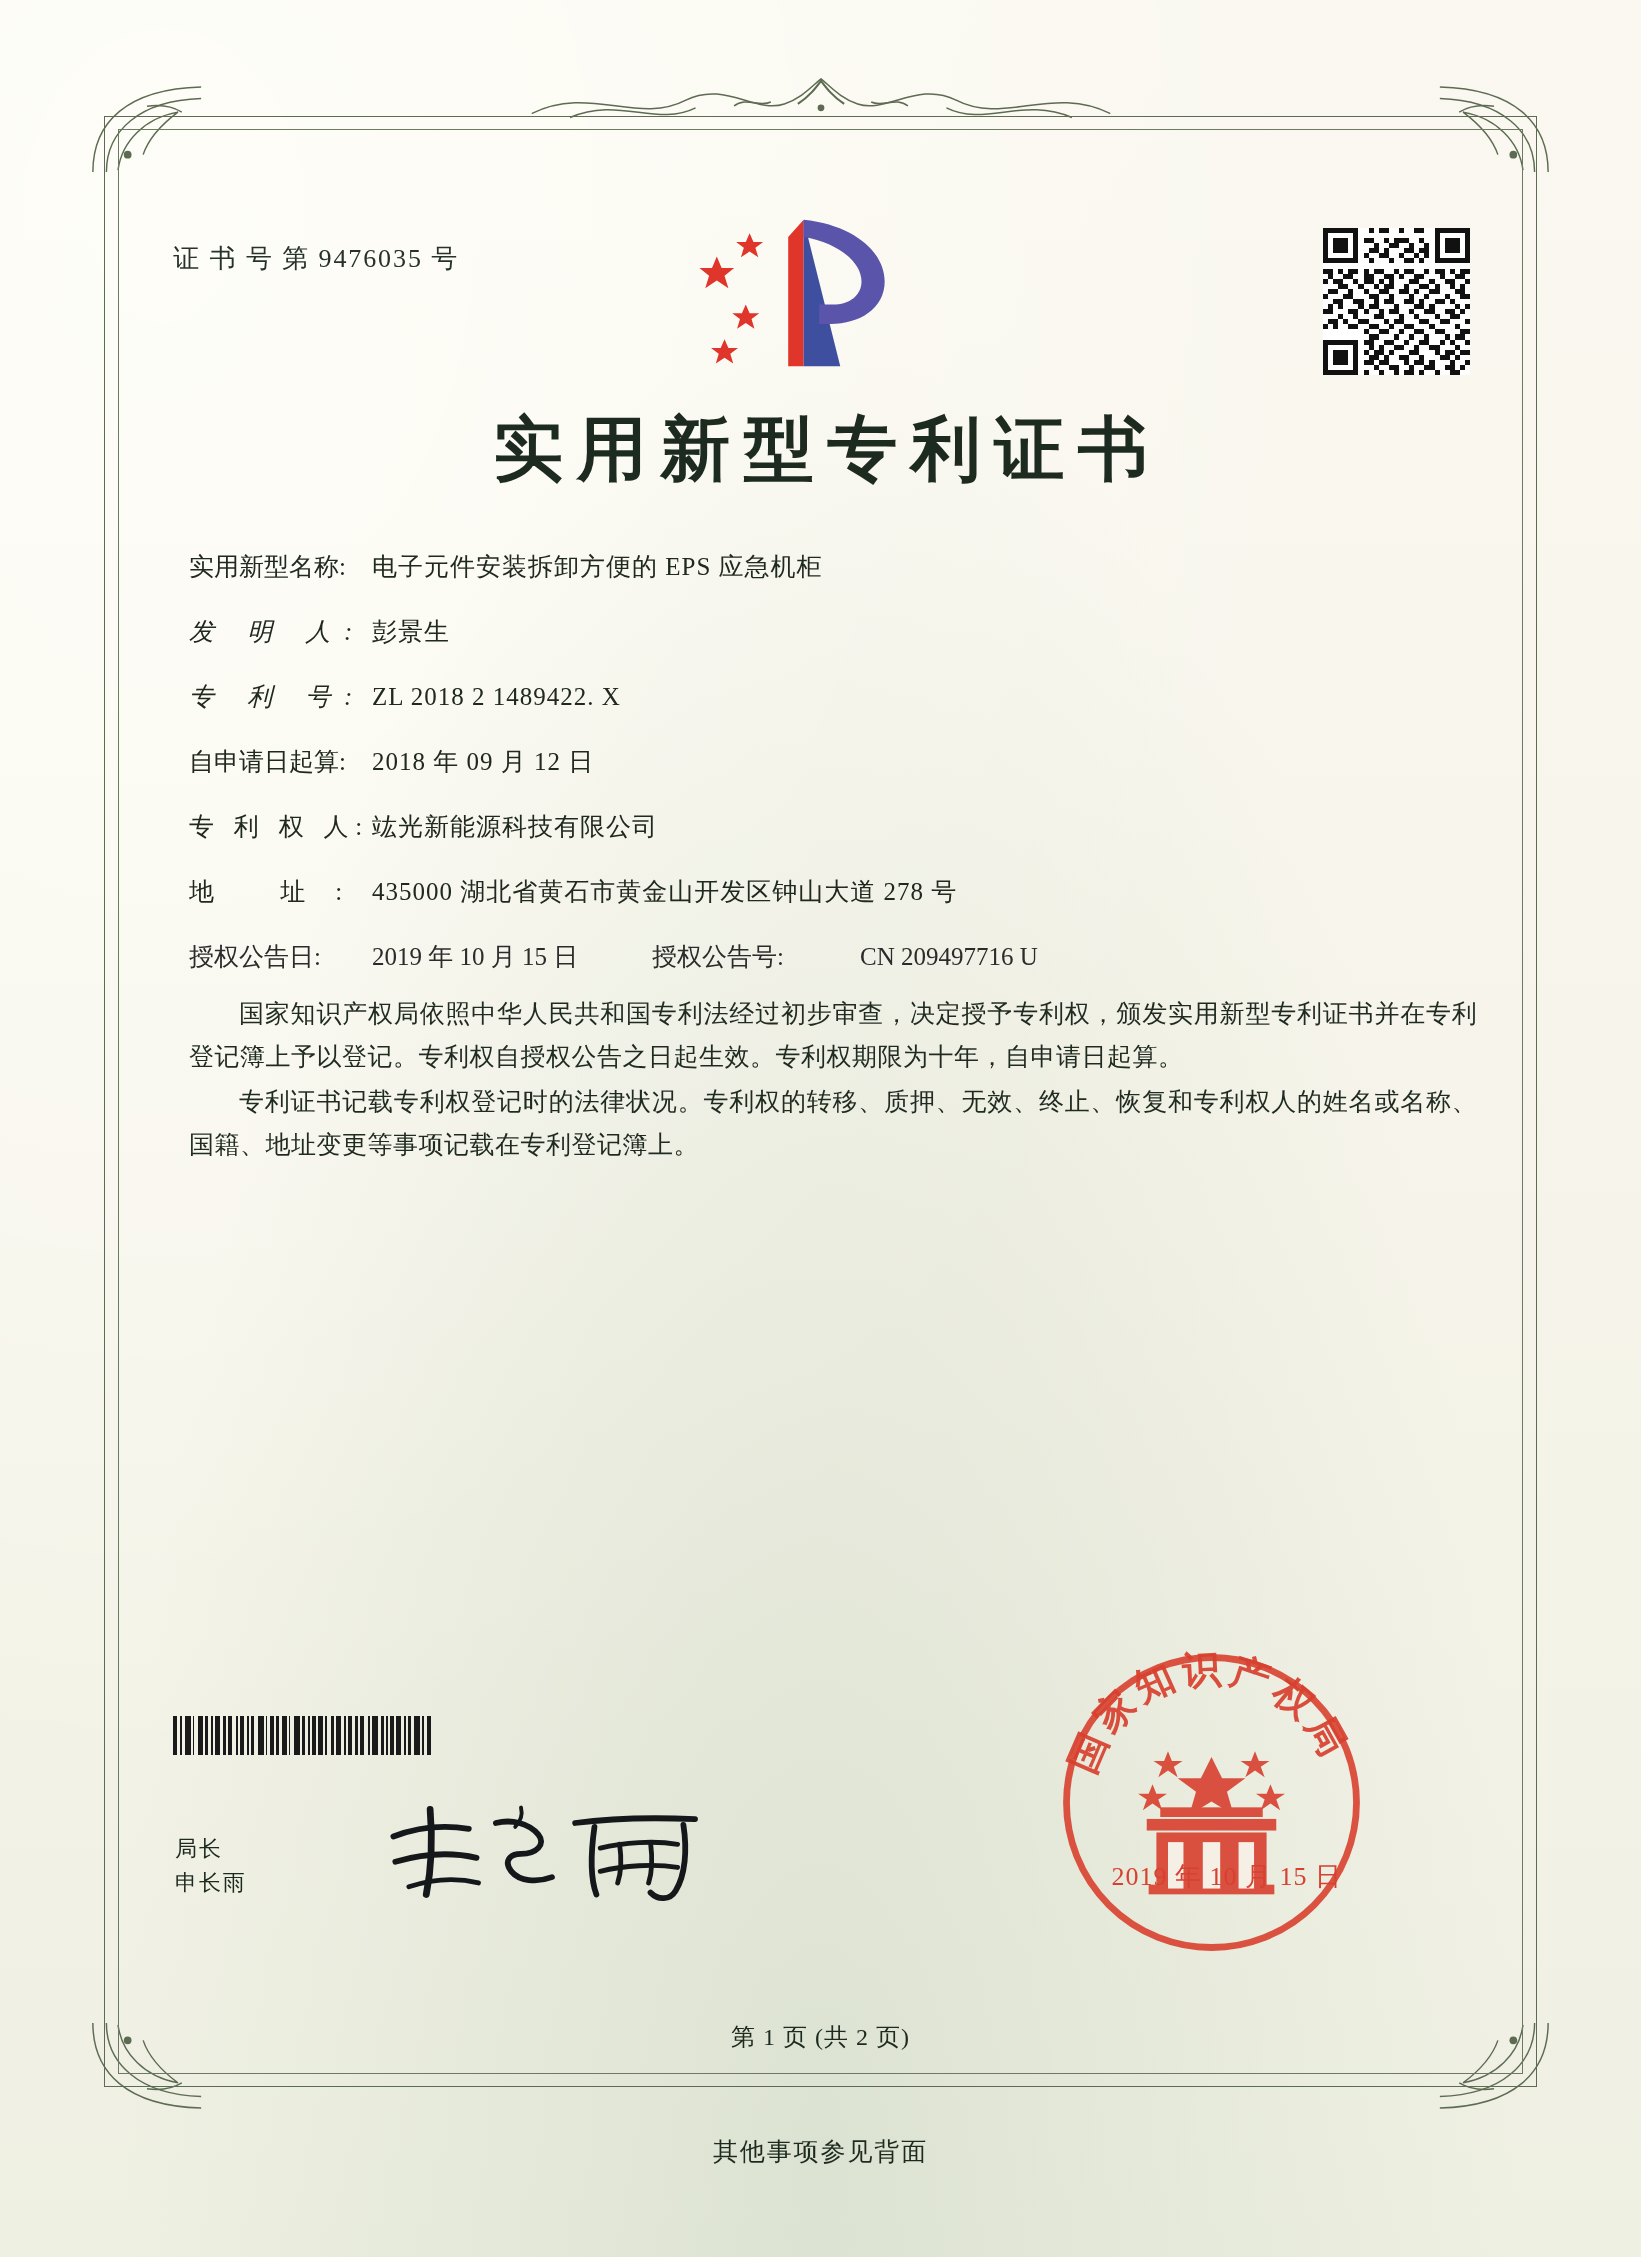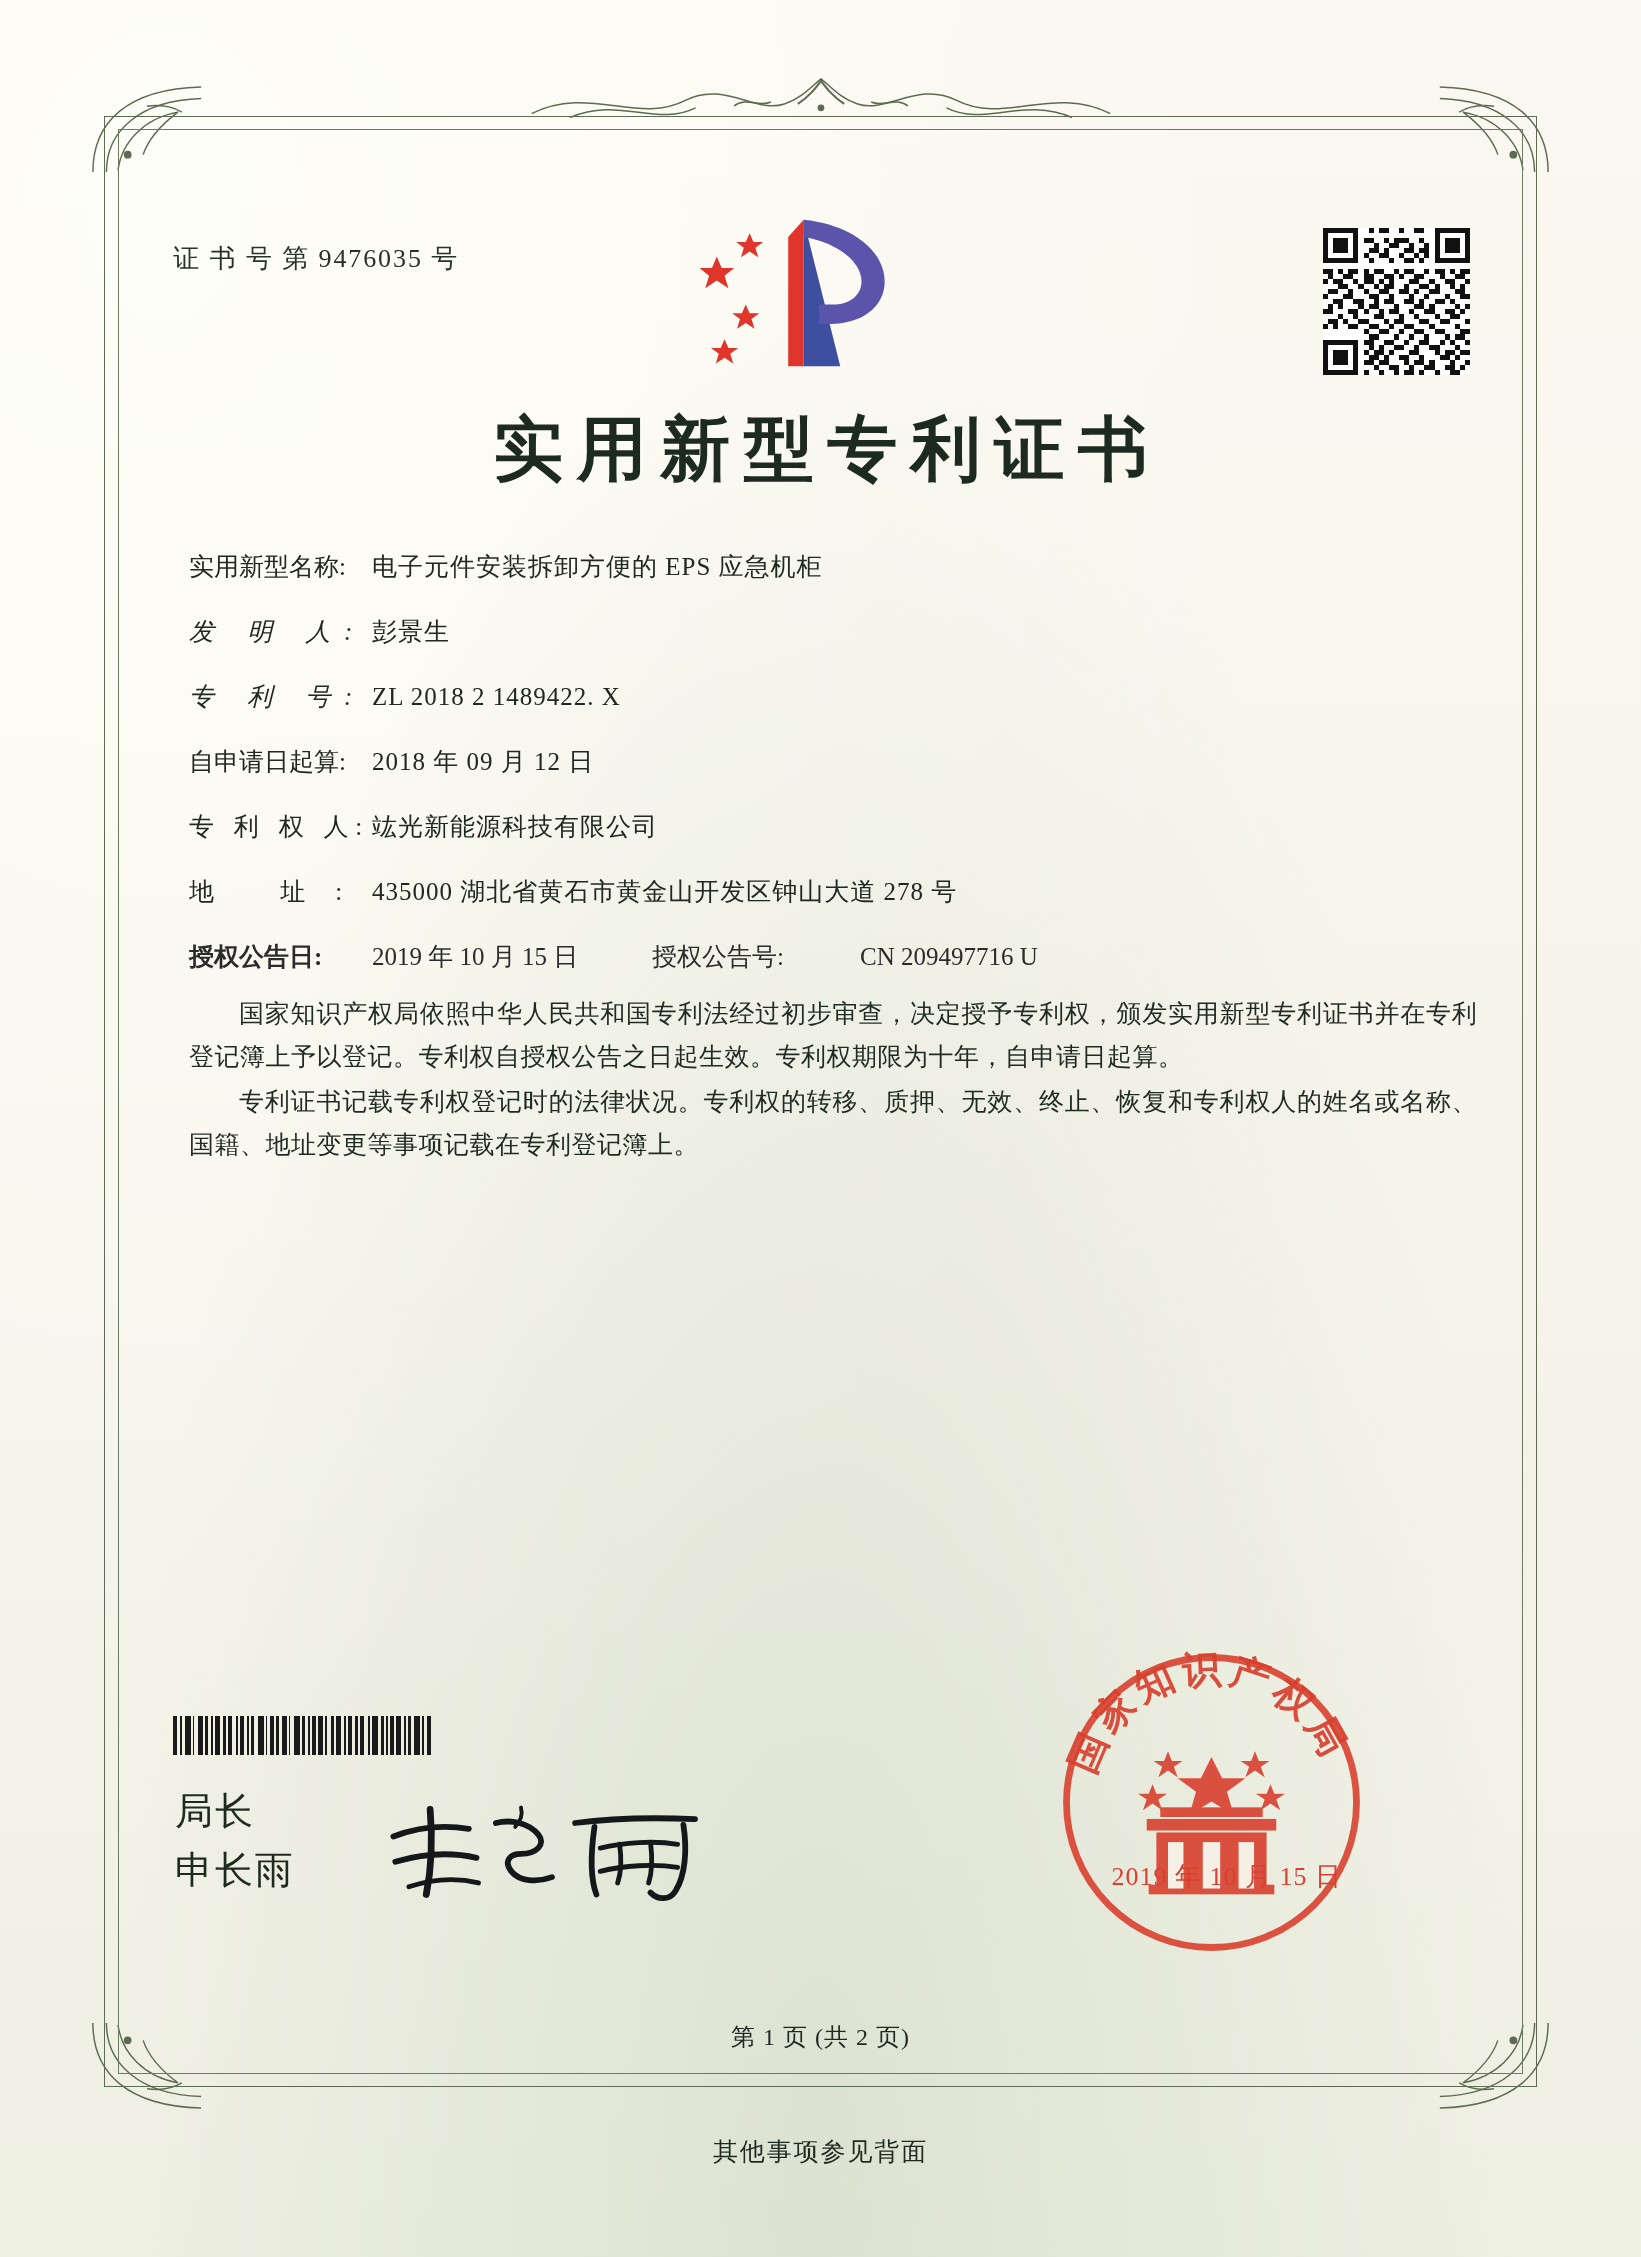--- a/index.html
+++ b/index.html
@@ -108,21 +108,21 @@
   }
   .field-row2{
     display:flex;
     align-items:baseline;
     font-size:25px;
     margin-bottom:19.3px;
   }
   .field-row2 .col{display:flex;align-items:baseline;}
   .field-row2 .col.first{width:463px;flex:0 0 463px;}
   .field-row2 .lbl{white-space:nowrap;}
-  .field-row2 .lbl.w{width:183px;flex:0 0 183px;font-weight:bold;}
+  .field-row2 .lbl.w{width:183px;flex:0 0 183px;}
   .field-row2 .lbl.w2{width:208px;flex:0 0 208px;}
 
   .para{
     margin-top:17.4px;
     font-size:25px;
     line-height:1.72;
     text-align:justify;
     color:#1f2a20;
     letter-spacing:0.5px;
   }
@@ -130,21 +130,21 @@
 
   .barcode{
     position:absolute;left:19.3px;bottom:290px;
     width:415px;height:39px;
     display:flex;align-items:stretch;
   }
   .barcode i{display:block;background:#1a1a1a;height:100%;}
 
   .sign-block{
     position:absolute;left:21px;bottom:145px;
-    font-size:38px;line-height:1.55;color:#1d2a20;
+    font-size:22px;line-height:1.55;color:#1d2a20;
     letter-spacing:1.9px;
   }
   .signature{
     position:absolute;left:222px;bottom:135px;
     width:348px;height:116px;color:#14181a;
   }
   .signature svg{width:100%;height:100%;display:block;}
 
   .seal{
     position:absolute;right:116px;bottom:83px;

